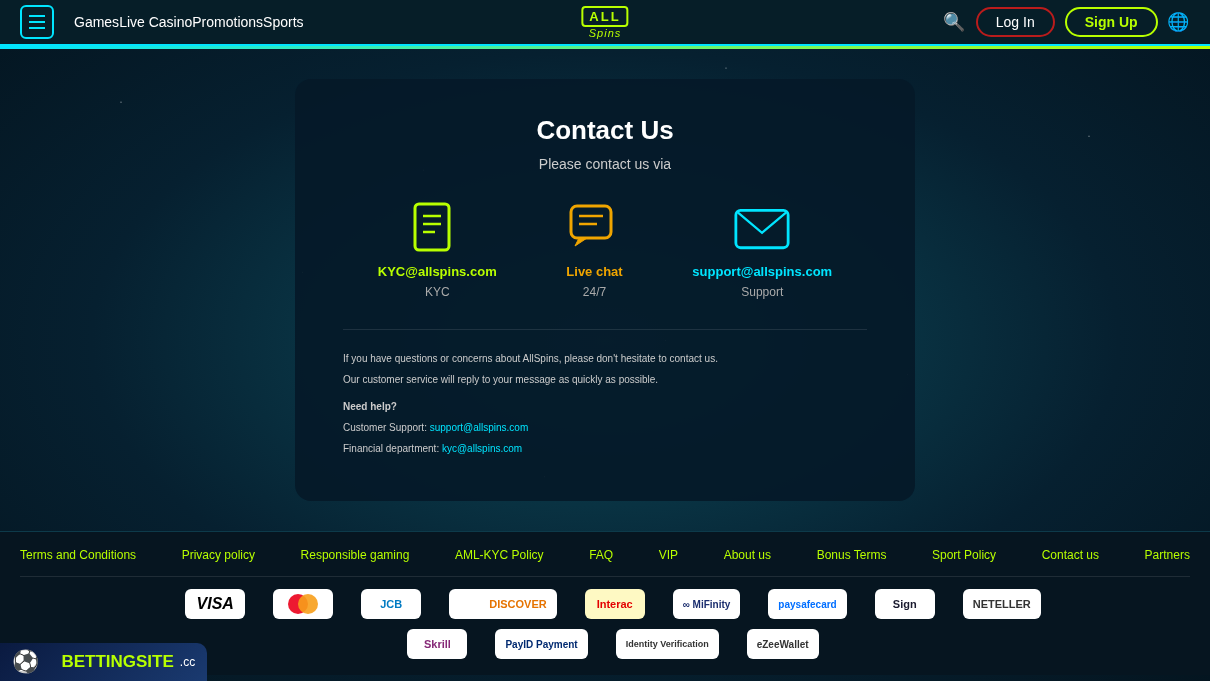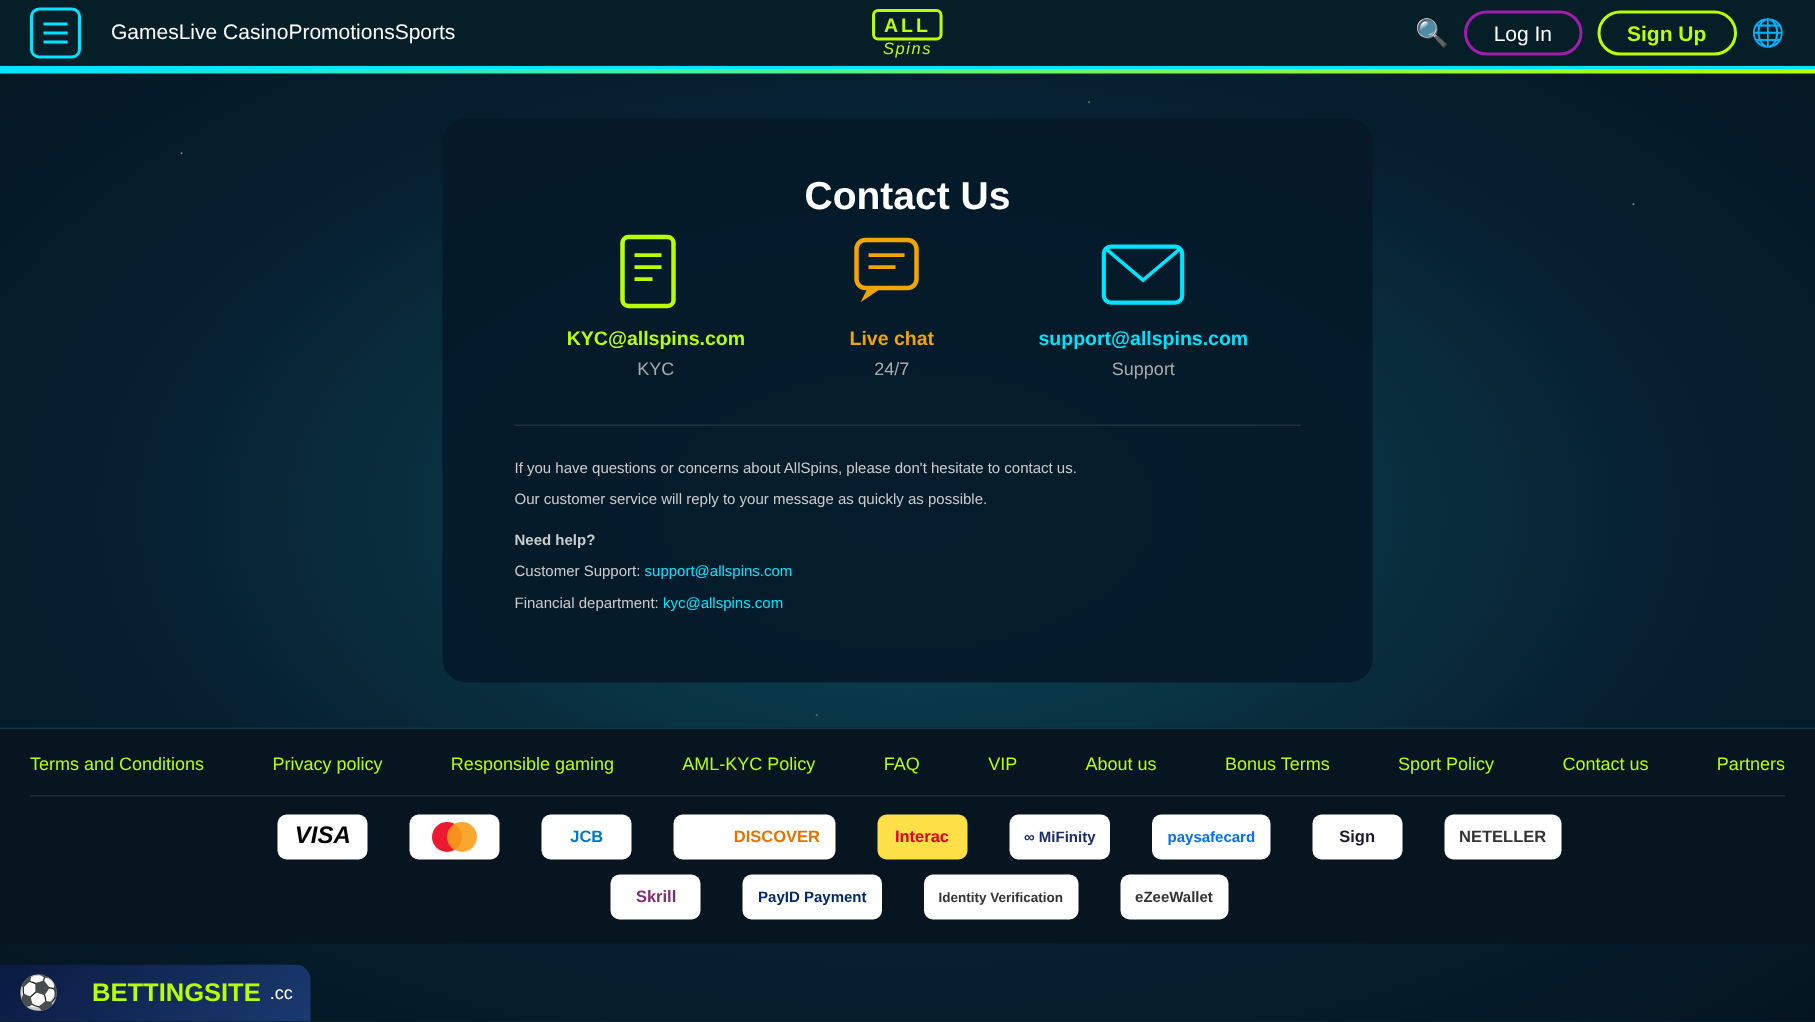--- a/index.html
+++ b/index.html
@@ -113,21 +113,21 @@
       gap: 10px;
     }
     .search-icon-btn {
       background: transparent;
       border: none;
       cursor: pointer;
       color: #fff;
       font-size: 18px;
     }
     .btn-login {
-      border: 2px solid #a21caf;
+      border: 2px solid #b91c1c;
       background: transparent;
       color: #fff;
       padding: 5px 18px;
       border-radius: 20px;
       cursor: pointer;
       font-size: 14px;
     }
     .btn-signup {
       border: 2px solid #b8ff00;
       background: transparent;
@@ -295,21 +295,21 @@
     .payment-logo.mastercard { background: #fff; }
     .payment-logo.discover { color: #e67300; padding-left: 40px; }
     .payment-logo.neteller { color: #333; }
     .payment-logo.skrill { color: #862977; }
     .payment-logo.jeton { color: #1a1a2e; }
     .payment-logo.mifinity { color: #1a2d6e; font-size: 10px; }
     .payment-logo.paysafe { color: #006eff; font-size: 10px; }
     .payment-logo.paytm { color: #002970; font-size: 10px; }
     .payment-logo.identity { color: #333; font-size: 9px; }
     .payment-logo.ezeewallet { color: #333; font-size: 10px; }
-    .payment-logo.interac { background: #fde047; color: #e30000; font-size: 11px; }
+    .payment-logo.interac { background: #fef9c3; color: #e30000; font-size: 11px; }
     .payment-logo.jcb { color: #007ac2; }
 
     
     .betting-overlay {
       position: fixed;
       bottom: 0;
       left: 0;
       background: linear-gradient(135deg, #0a1a40 0%, #1a3a70 100%);
       border-top-right-radius: 10px;
       padding: 6px 12px;
@@ -370,20 +370,21 @@
       <span>🌐</span>
     </button>
   </div>
 </header>
 
 <div class="accent-line"></div>
 
 <div class="main-content">
   <div class="contact-card">
     <h1 class="contact-title">Contact Us</h1>
+    <p class="contact-subtitle">Please contact us via</p>
 
     <div class="contact-icons-row">
 
       <div class="contact-icon-item">
         <div class="icon-box">
           <svg width="52" height="56" viewBox="0 0 52 56">
             <rect x="4" y="2" width="34" height="46" rx="4" ry="4" fill="none" stroke="#b8ff00" stroke-width="3"></rect>
             <line x1="12" y1="14" x2="30" y2="14" stroke="#b8ff00" stroke-width="2.5"></line>
             <line x1="12" y1="22" x2="30" y2="22" stroke="#b8ff00" stroke-width="2.5"></line>
             <line x1="12" y1="30" x2="24" y2="30" stroke="#b8ff00" stroke-width="2.5"></line>

